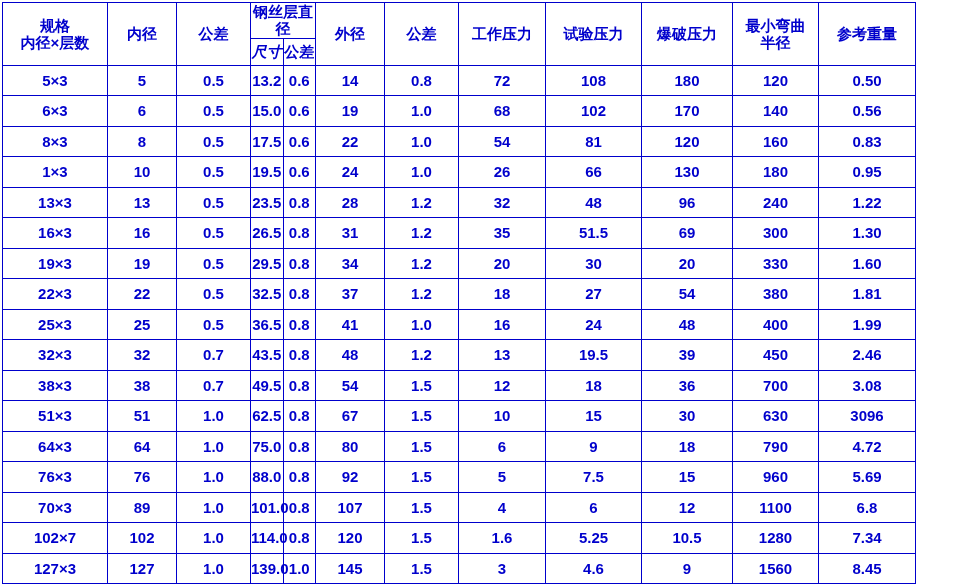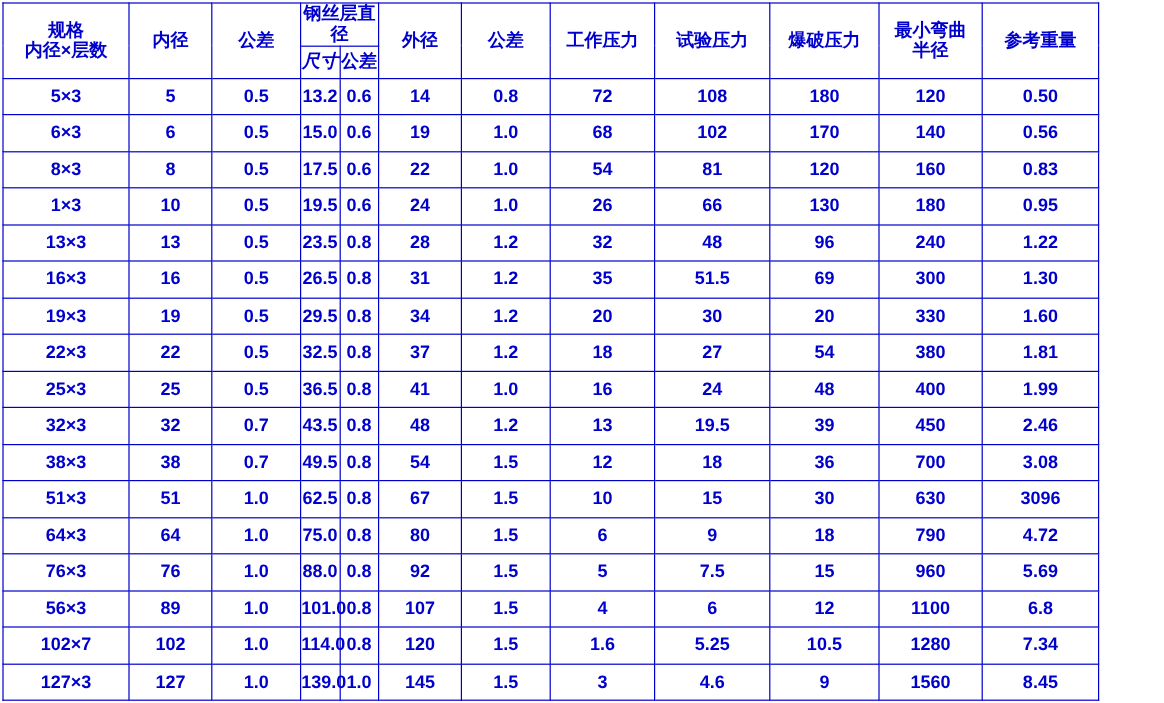--- a/index.html
+++ b/index.html
@@ -271,21 +271,21 @@
         <td>0.8</td>
         <td>92</td>
         <td>1.5</td>
         <td>5</td>
         <td>7.5</td>
         <td>15</td>
         <td>960</td>
         <td>5.69</td>
       </tr>
       <tr>
-        <td>56×3</td>
+        <td>70×3</td>
         <td>89</td>
         <td>1.0</td>
         <td>101.0</td>
         <td>0.8</td>
         <td>107</td>
         <td>1.5</td>
         <td>4</td>
         <td>6</td>
         <td>12</td>
         <td>1100</td>

